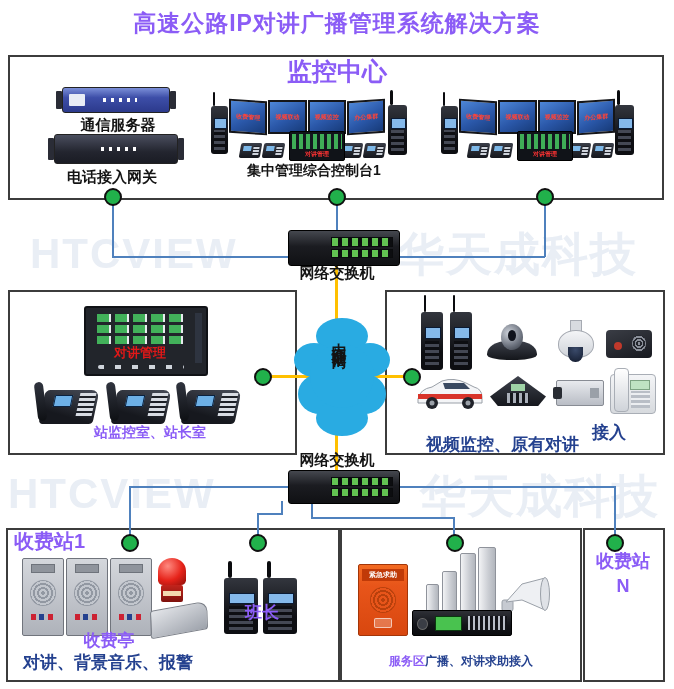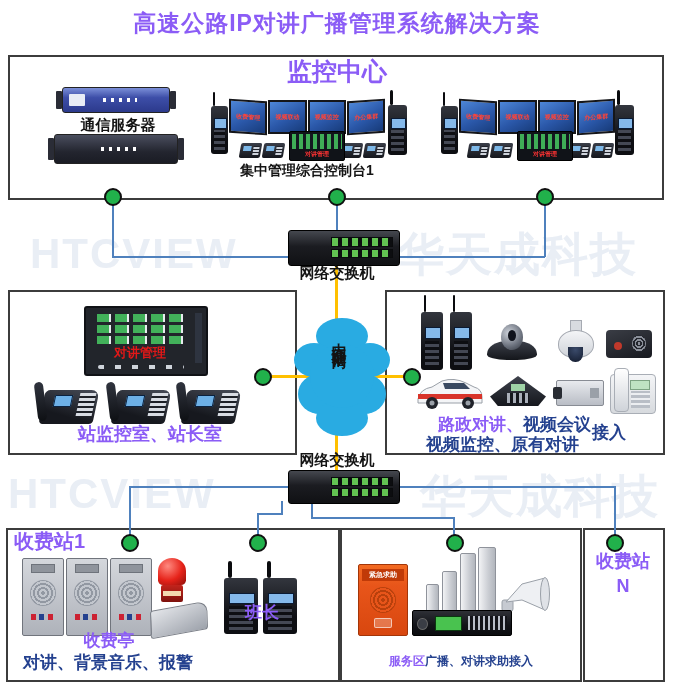--- a/index.html
+++ b/index.html
@@ -197,20 +197,21 @@
 
   <div class="srv bluish" style="left:62px;top:87px;width:106px;height:24px">
     <span class="chip"></span>
       <span class="led"></span>
   </div>
   <div class="lbl blk" style="left:38px;top:116px;width:160px;font-size:15px">通信服务器</div>
 
   <div class="srv dark" style="left:54px;top:134px;width:122px;height:28px">
     <span class="led"></span>
   </div>
+  <div class="lbl blk" style="left:32px;top:168px;width:160px;font-size:15px">电话接入网关</div>
 
   <div class="rad" style="left:211px;top:106px;width:17px;height:48px">
       <span class="rs"></span>
       <span class="rk"></span>
     </div>
   <div class="wall" style="left:229px;top:100px;width:156px;height:34px">
     <div class="scr">收费管理</div>
     <div class="scr">视频联动</div>
     <div class="scr">视频监控</div>
     <div class="scr">办公集群</div>
@@ -220,21 +221,21 @@
     <div class="ctxt">对讲管理</div>
   </div>
   <div class="sp" style="left:240px;top:143px"></div>
   <div class="sp" style="left:263px;top:143px"></div>
   <div class="sp" style="left:341px;top:143px"></div>
   <div class="sp" style="left:364px;top:143px"></div>
   <div class="rad" style="left:388px;top:105px;width:19px;height:50px">
       <span class="rs"></span>
       <span class="rk"></span>
     </div>
-  <div class="lbl blk" style="left:227px;top:162px;width:160px;font-size:14px">集中管理综合控制台1</div>
+  <div class="lbl blk" style="left:234px;top:162px;width:160px;font-size:14px">集中管理综合控制台1</div>
 
   <div class="rad" style="left:441px;top:106px;width:17px;height:48px">
       <span class="rs"></span>
       <span class="rk"></span>
     </div>
   <div class="wall" style="left:459px;top:100px;width:156px;height:34px">
     <div class="scr">收费管理</div>
     <div class="scr">视频联动</div>
     <div class="scr">视频监控</div>
     <div class="scr">办公集群</div>
@@ -297,21 +298,21 @@
       <div class="scr"></div>
       <div class="keys"></div>
       <div class="hs"></div>
   </div>
   <div class="dphone" style="left:178px;top:378px;width:60px;height:46px">
     <div class="body"></div>
       <div class="scr"></div>
       <div class="keys"></div>
       <div class="hs"></div>
   </div>
-  <div class="lbl red" style="left:35px;top:424px;width:230px;font-size:18px">站监控室、站长室</div>
+  <div class="lbl red" style="left:35px;top:424px;width:230px;font-size:14px">站监控室、站长室</div>
 
   <div class="rad" style="left:421px;top:312px;width:22px;height:58px">
       <span class="rs"></span>
       <span class="rk"></span>
     </div>
   <div class="rad" style="left:450px;top:312px;width:22px;height:58px">
       <span class="rs"></span>
       <span class="rk"></span>
     </div>
   <div class="confcam" style="left:487px;top:324px;width:50px;height:36px">
@@ -336,24 +337,20 @@
   </svg>
   <div class="cphone" style="left:490px;top:376px;width:56px;height:30px">
     <div class="gs"></div>
       <div class="kp"></div>
   </div>
   <div class="bcam" style="left:556px;top:380px;width:46px;height:24px"></div>
   <div class="wphone" style="left:610px;top:374px;width:44px;height:38px">
     <div class="gs"></div>
       <div class="kp"></div>
   </div>
-  <div class="flexrow" style="left:438px;top:413px;font-size:17px">
-    <span class="red">路政对讲、</span>
-    <span class="blue">视频会议</span>
-  </div>
   <div class="lbl blue" style="left:426px;top:435px;font-size:17px;text-align:right">视频监控、原有对讲</div>
   <div class="lbl blue" style="left:592px;top:423px;font-size:17px">接入</div>
 
   <div class="lbl blk" style="left:257px;top:451px;width:160px;font-size:15px">网络交换机</div>
   <div class="sw" style="left:288px;top:470px;width:110px;height:32px">
     <div class="ports">
         <i></i>
         <i></i>
       </div>
   </div>

